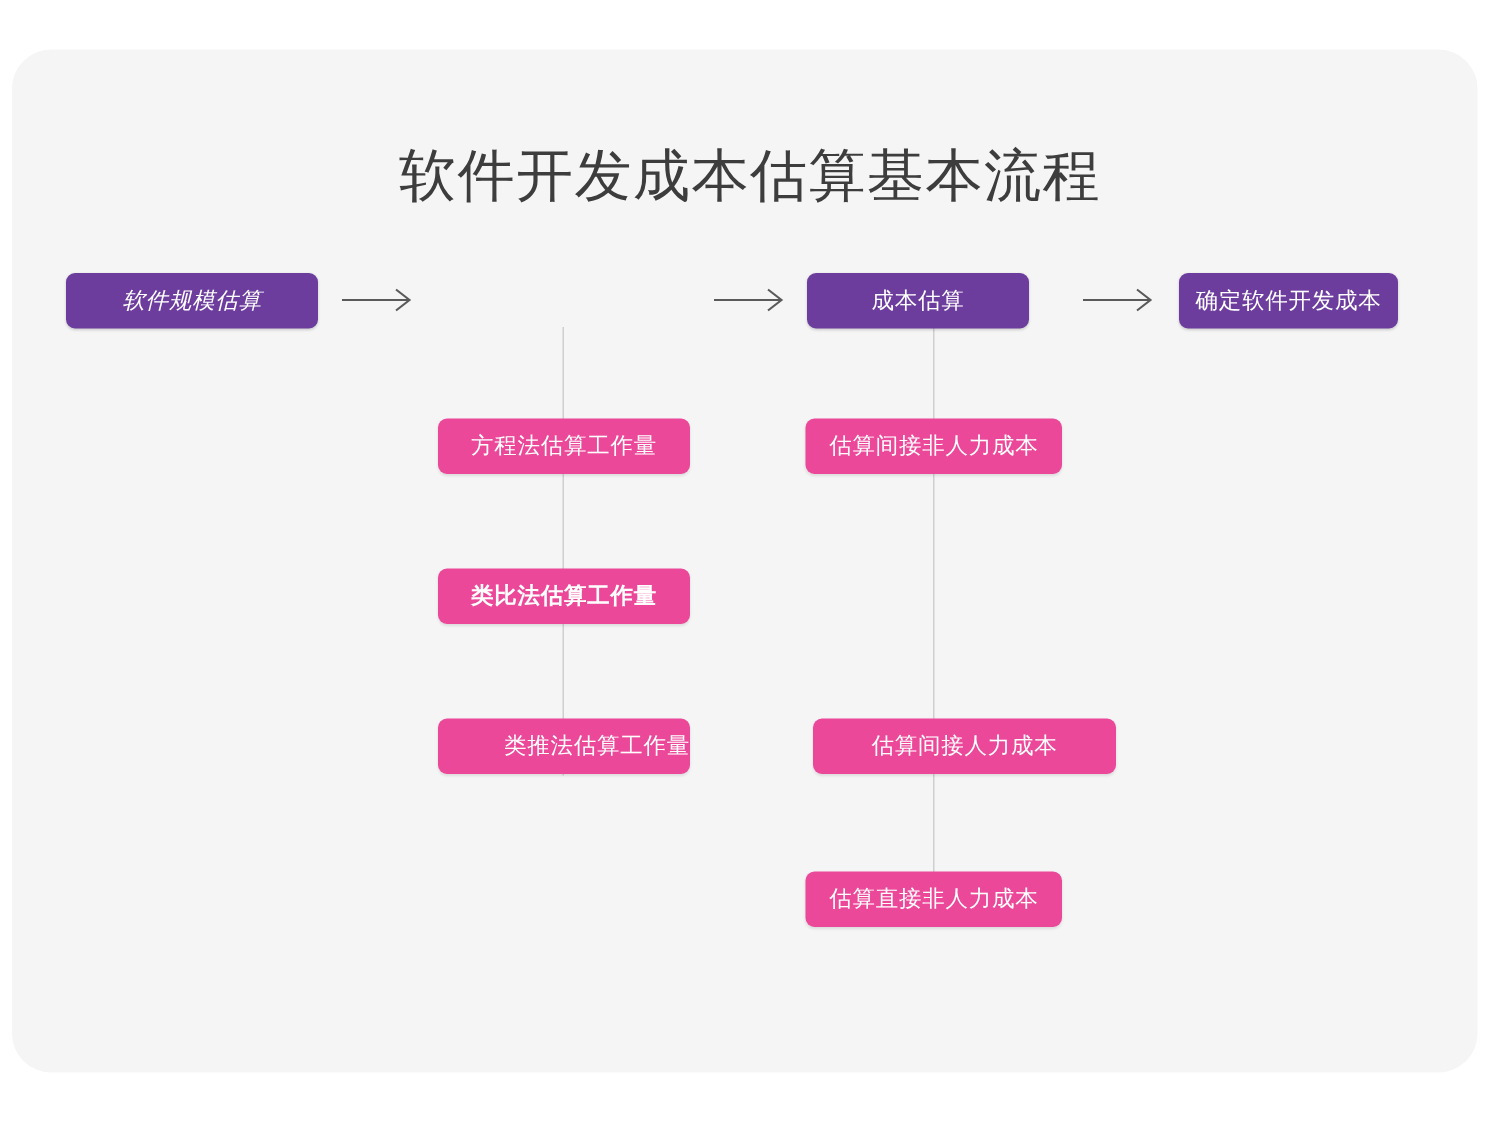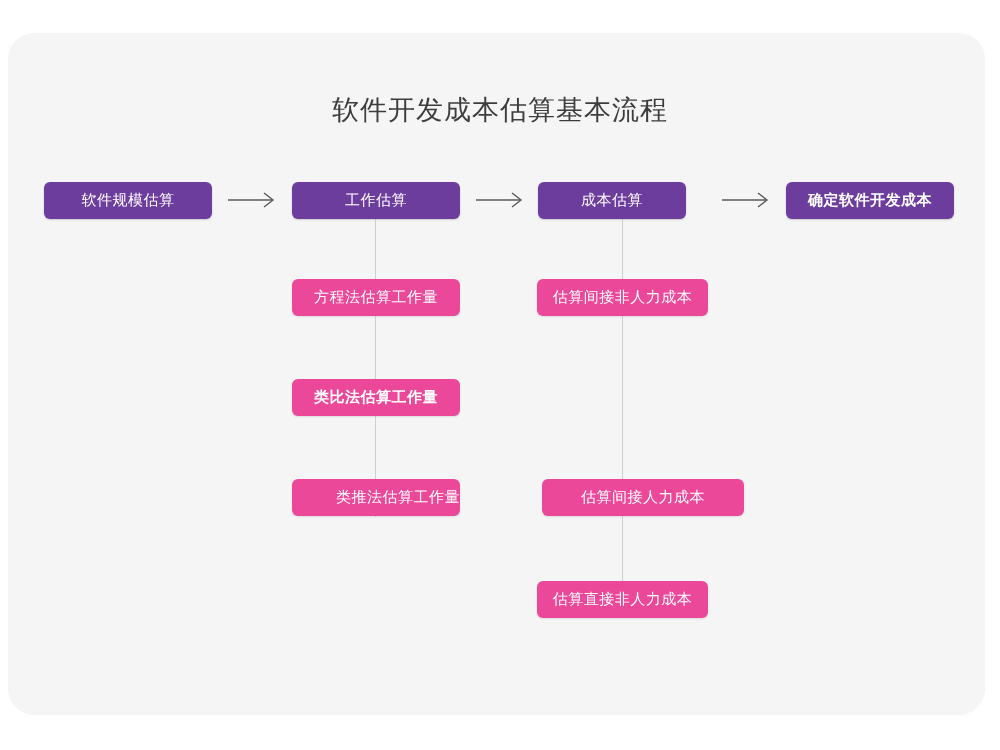--- a/index.html
+++ b/index.html
@@ -30,21 +30,21 @@
     background: #f5f5f5;
     border-radius: 26px;
   }
 
   .diagram-title {
     position: absolute;
     left: 0;
     top: 92px;
     width: 1000px;
     text-align: center;
-    font-size: 27px;
+    font-size: 38px;
     letter-spacing: 1px;
     color: #3d3d3d;
     font-weight: 400;
     white-space: nowrap;
   }
 
   
   .vline {
     position: absolute;
     width: 1px;
@@ -87,48 +87,45 @@
 
 <div id="canvas">
 
   <div class="card"></div>
 
   <div class="diagram-title">软件开发成本估算基本流程</div>
 
   <div class="vline" style="left:375px; top:218px; height:299px;"></div>
   <div class="vline" style="left:622px; top:218px; height:400px;"></div>
 
-  <div class="node primary" style="left:44px; top:182px; width:168px;">
+  <div class="node primary" style="left:44px; top:182px; width:168px;font-style:italic;">
     <span>软件规模估算</span>
   </div>
 
   <svg class="arrow" style="left:228px; top:190px; width:50px; height:20px;" viewBox="0 0 50 20">
     <line x1="0" y1="10" x2="44" y2="10" stroke="#5a5a5a" stroke-width="1.4"></line>
     <polyline points="36,3 45,10 36,17" fill="none" stroke="#5a5a5a" stroke-width="1.4"></polyline>
   </svg>
 
-  <div class="node primary" style="left:292px; top:182px; width:168px;">
-    <span>工作估算</span>
-  </div>
 
   <svg class="arrow" style="left:476px; top:190px; width:50px; height:20px;" viewBox="0 0 50 20">
     <line x1="0" y1="10" x2="44" y2="10" stroke="#5a5a5a" stroke-width="1.4"></line>
     <polyline points="36,3 45,10 36,17" fill="none" stroke="#5a5a5a" stroke-width="1.4"></polyline>
   </svg>
 
   <div class="node primary" style="left:538px; top:182px; width:148px;">
     <span>成本估算</span>
   </div>
 
   <svg class="arrow" style="left:722px; top:190px; width:50px; height:20px;" viewBox="0 0 50 20">
     <line x1="0" y1="10" x2="44" y2="10" stroke="#5a5a5a" stroke-width="1.4"></line>
     <polyline points="36,3 45,10 36,17" fill="none" stroke="#5a5a5a" stroke-width="1.4"></polyline>
   </svg>
 
-  <div class="node primary" style="left:786px; top:182px; width:168px;font-weight:bold;">
+  <div class="node primary" style="left:786px; top:182px; width:146px;">
     <span>确定软件开发成本</span>
   </div>
 
   <div class="node secondary" style="left:292px; top:279px; width:168px;">
     <span>方程法估算工作量</span>
   </div>
   <div class="node secondary" style="left:292px; top:379px; width:168px;font-weight:bold;">
     <span>类比法估算工作量</span>
   </div>
   <div class="node secondary" style="left:292px; top:479px; width:168px;padding-left:44px;">

